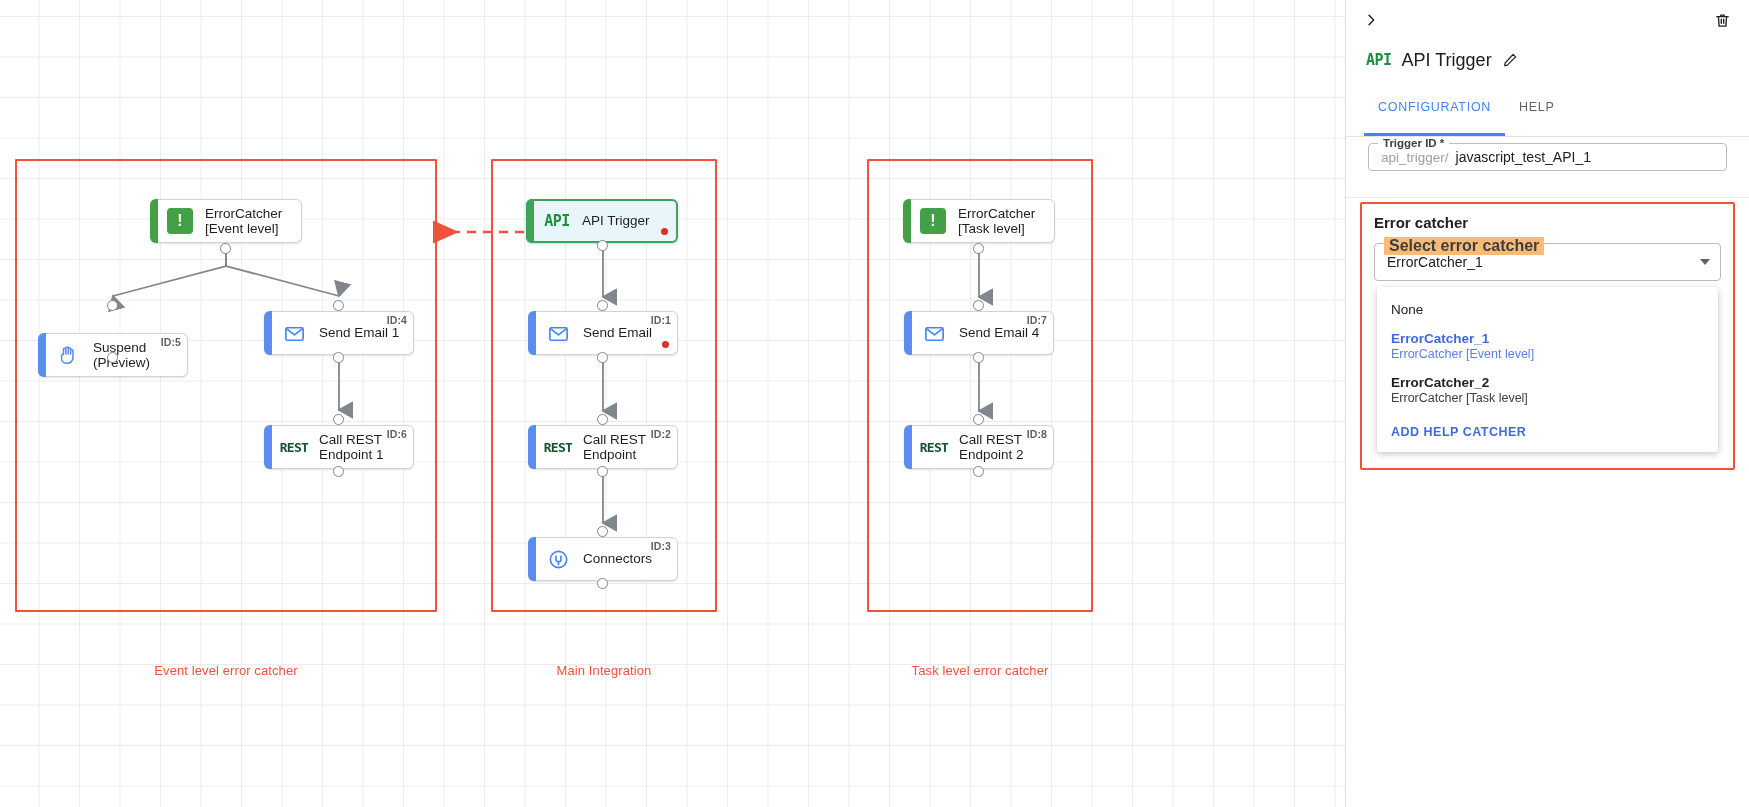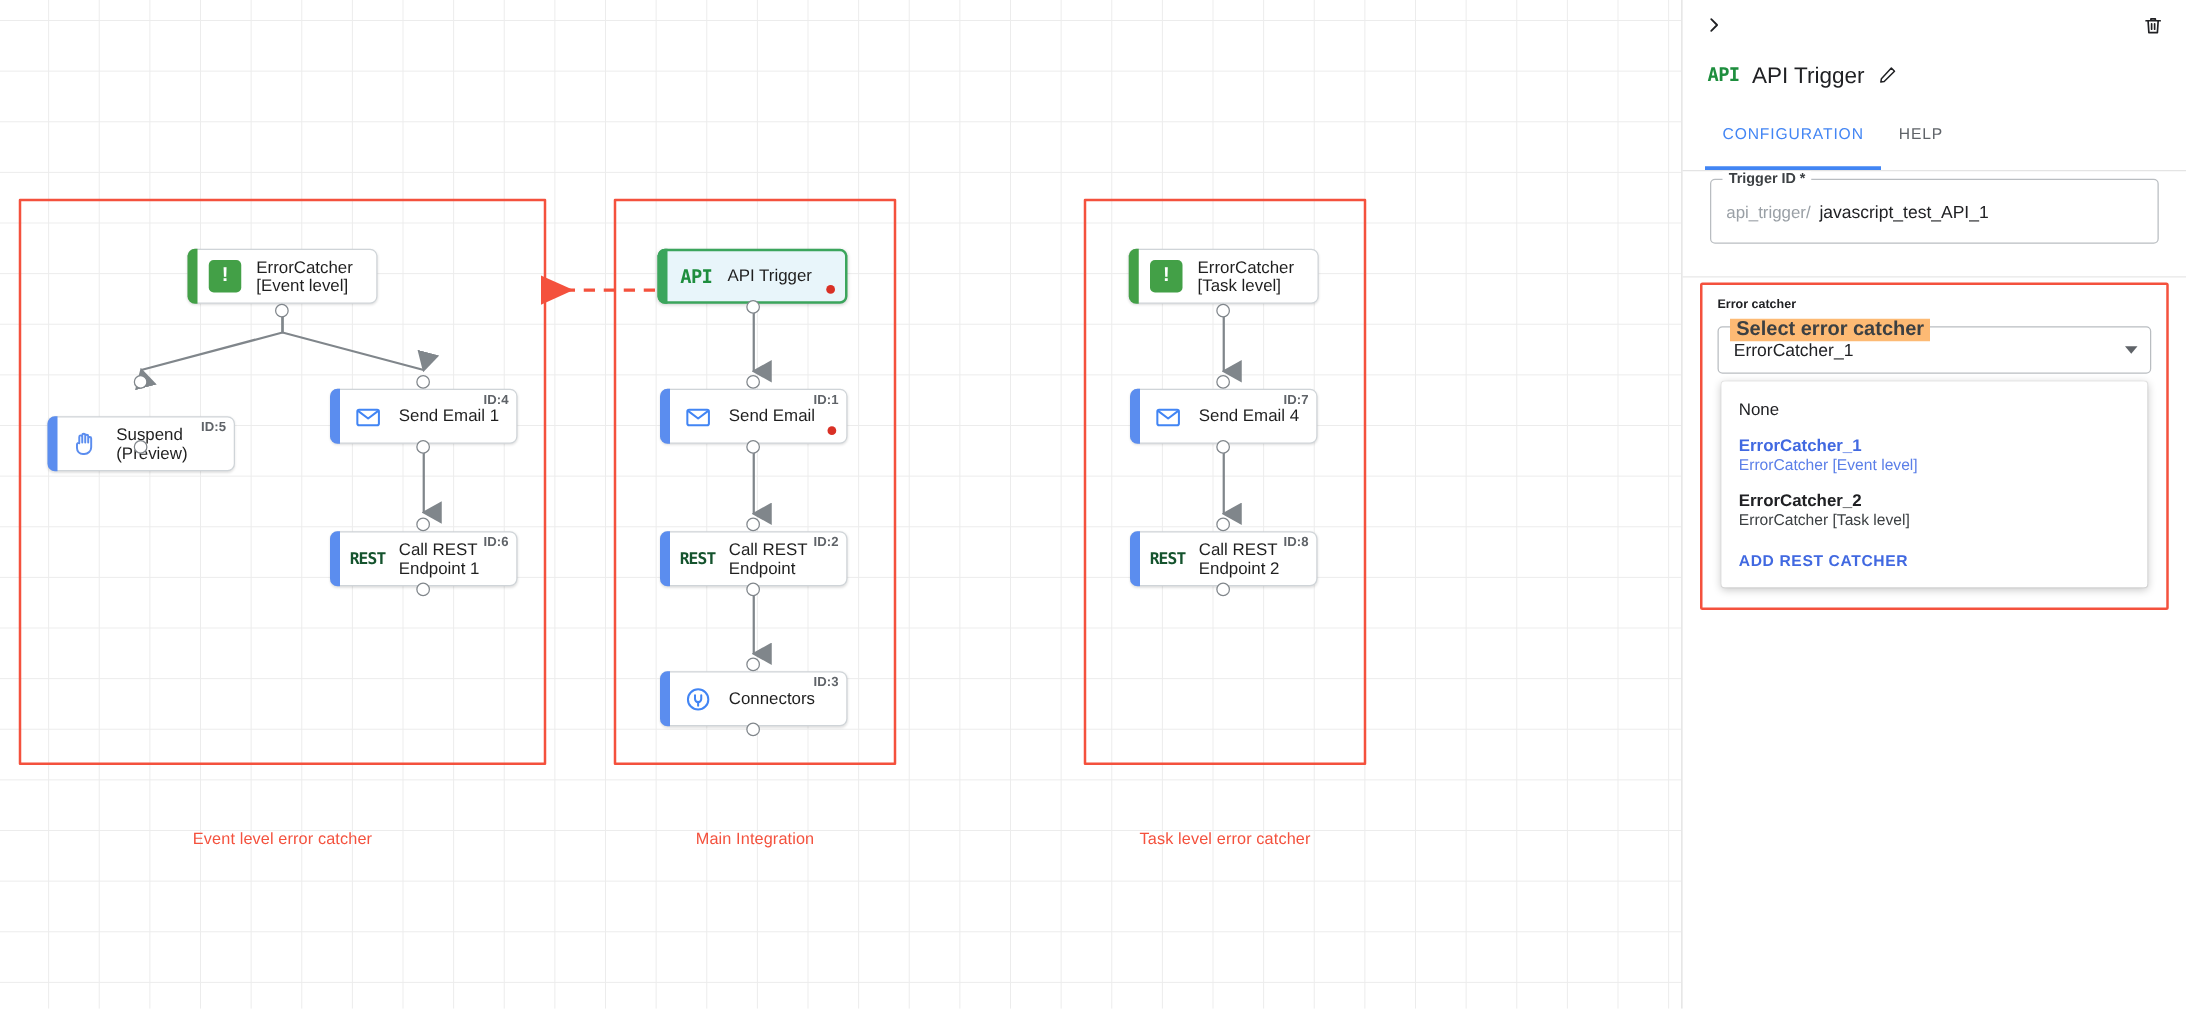--- a/index.html
+++ b/index.html
@@ -161,34 +161,34 @@
   }
   .section-head .sh-title { font-size: 14.5px; font-weight: bold; color: #202124; }
   .caret { cursor:pointer; display:flex; }
 
   .divider { height:1px; background:#e8e8e8; margin: 8px 0 0 0; }
 
   .field-wrap { padding: 6px 22px 18px 22px; }
   .outlined {
     position: relative;
     border: 1px solid #b9bdc1; border-radius: 4px;
-    height: 52px; display:flex; align-items:center; padding: 0 12px;
+    height: 28px; display:flex; align-items:center; padding: 0 12px;
     background: #fff;
   }
   .outlined .legend {
     position: absolute; top: -7px; left: 9px;
     background:#fff; padding: 0 5px;
     font-size: 11.5px; color:#3c4043; font-weight: bold;
   }
   .prefix { color:#9aa0a6; font-size: 13.5px; margin-right: 7px; }
   .fvalue { color:#202124; font-size: 14px; }
 
   
   .err-outer { margin: 4px 14px 0 14px; border: 2.5px solid #f4513d; border-radius: 2px; padding: 10px 12px 16px 12px; position: relative; }
-  .err-label { font-size: 10px; color: #202124; font-weight: bold; margin-bottom: 12px; }
+  .err-label { font-size: 15px; color: #202124; font-weight: bold; margin-bottom: 12px; }
 
   .select-outlined {
     position: relative; border: 1px solid #b9bdc1; border-radius: 4px;
     height: 38px; display: flex; align-items: center; padding: 0 12px;
     background:#fff; cursor: pointer;
   }
   .select-outlined .legend {
     position:absolute; top:-7px; left:9px; background:#fdba74; padding:0 5px;
     font-size: 16px; color:#3c4043; font-weight: bold;
   }
@@ -453,19 +453,19 @@
         </div>
         <div class="dd-item sel">
           <div class="dd-main">ErrorCatcher_1</div>
           <div class="dd-sub">ErrorCatcher [Event level]</div>
         </div>
         <div class="dd-item bold">
           <div class="dd-main">ErrorCatcher_2</div>
           <div class="dd-sub">ErrorCatcher [Task level]</div>
         </div>
         <div class="dd-action">
-          <span>ADD REST CATCHER</span>
+          <span>ADD HELP CATCHER</span>
         </div>
       </div>
     </div>
 
   </div>
 </div>
 
 </body></html>

